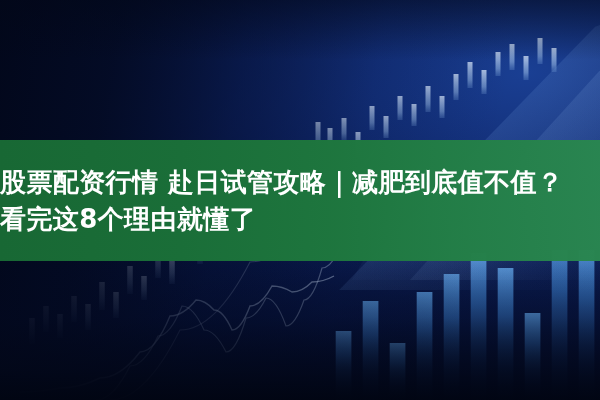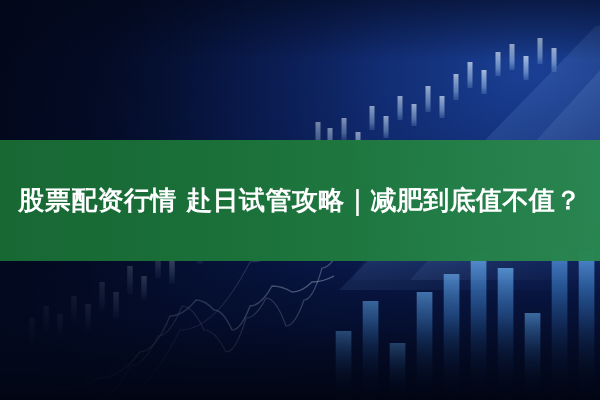--- a/index.html
+++ b/index.html
@@ -106,21 +106,21 @@
       rgba(36,128,72,0.88) 75%,
       rgba(44,138,84,0.84) 100%);
   }
   .title-wrap {
     position: absolute;
     left: 0; right: 0;
     top: 0;
     height: 100%;
     display: flex;
     flex-direction: column;
-    align-items: center;
+    align-items: flex-start;
     justify-content: center;
   }
   .title-line {
     color: #ffffff;
     font-weight: bold;
     font-size: 26px;
     line-height: 1.42;
     letter-spacing: 0.4px;
     white-space: nowrap;
     text-align: center;
@@ -269,16 +269,17 @@
   <div class="wedge-c"></div>
 
   <div class="bg-dark-left"></div>
   <div class="bg-bottom-fade"></div>
   <div class="bg-top-fade"></div>
 
   <div class="green-band" id="green-band" style="top: 140px; height: 121px;">
     <div class="green-band-inner"></div>
     <div class="title-wrap">
       <div class="title-line">股票配资行情 赴日试管攻略｜减肥到底值不值？</div>
+      <div class="title-line">看完这8个理由就懂了</div>
     </div>
   </div>
 
 </div>
 
 </body></html>

